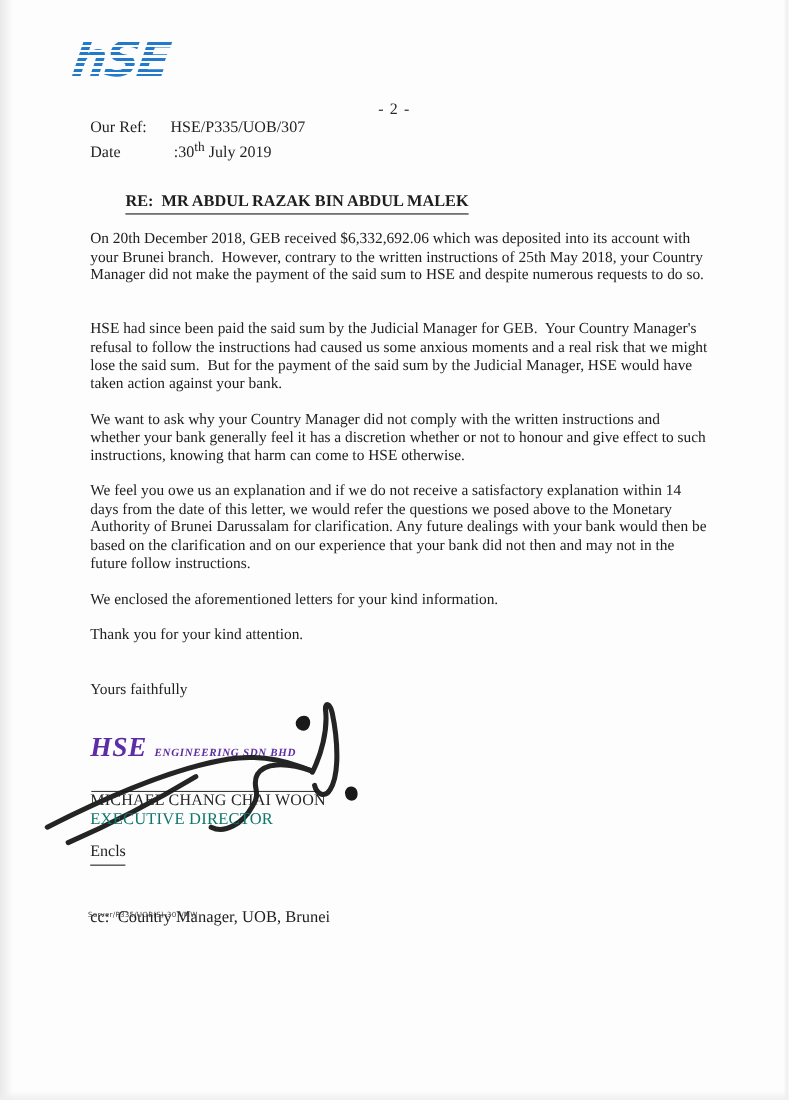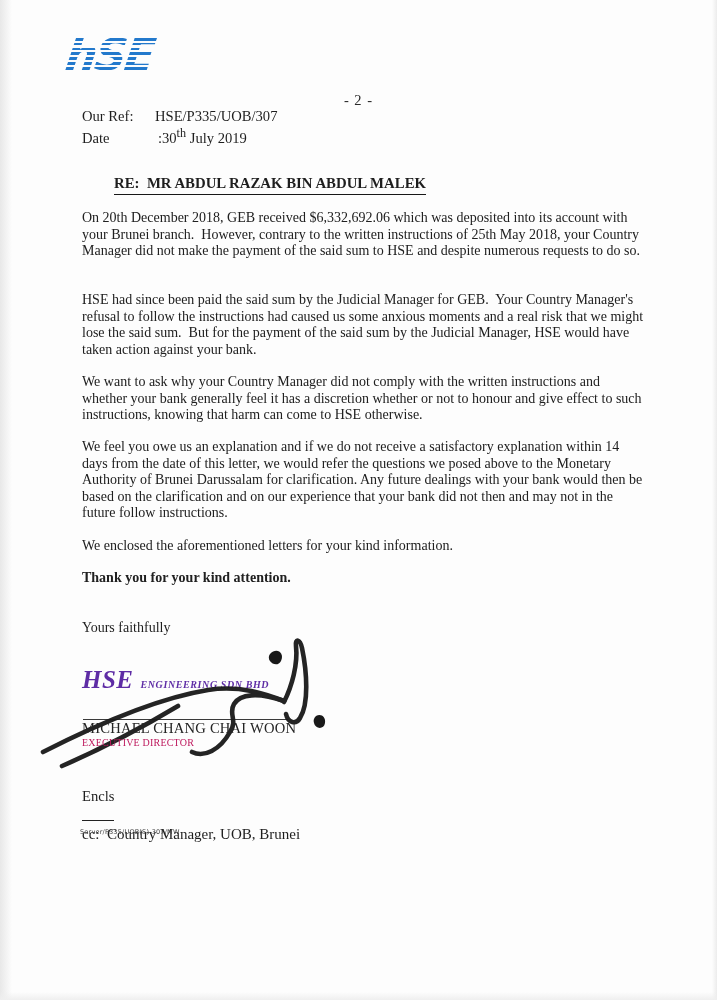--- a/index.html
+++ b/index.html
@@ -42,40 +42,40 @@
     position:absolute; left:82px; top:175px;
     font-weight:bold; font-size:14.8px; white-space:pre;
     border-bottom:1.5px solid #181818; padding-bottom:2px;margin-left:32px;
   }
 
   .para {
     position:absolute; left:82px; width:564px;
     font-size:14px; line-height:16.6px; white-space:pre-wrap; color:#202020;
   }
   .p1 { top:210px; } .p2 { top:292px; } .p3 { top:374px; }
-  .p4 { top:439px; } .p5 { top:538px; } .p6 { top:570px;font-weight:bold; }
+  .p4 { top:439px; } .p5 { top:538px; } .p6 { top:570px; }
 
   .closing { position:absolute; left:82px; top:620px; font-size:14px; line-height:16.8px;text-align:center; }
   .company { font-weight:bold; letter-spacing:0.3px; }
 
   .stamp {
     position:absolute; left:82px; top:666px; color:#5e2ca5;
     display:flex; align-items:baseline; gap:7px;
     font-style:italic; font-weight:bold;
   }
   .stamp-hse  { font-size:25px; letter-spacing:0.5px; }
   .stamp-rest { font-size:10px; letter-spacing:0.6px; }
 
   .sig-line { position:absolute; left:83px; top:719px; width:205px; height:1.3px; background:#3a3a3a; }
 
   .signatory-name  { position:absolute; left:82px; top:720px; font-size:14.6px; letter-spacing:0.2px; color:#242424; }
-  .signatory-title { position:absolute; left:82px; top:737px; font-size:10px; letter-spacing:0.2px; color:#be185d; }
+  .signatory-title { position:absolute; left:82px; top:737px; font-size:15px; letter-spacing:0.2px; color:#0f766e; }
 
-  .encls { position:absolute; left:82px; top:788px; font-size:14.6px;
-           border-bottom:1.2px solid #222; padding-bottom:15px; }
+  .encls { position:absolute; left:82px; top:766px; font-size:14.6px;
+           border-bottom:1.2px solid #222; padding-bottom:3px; }
 
   .cc { position:absolute; left:82px; top:797px; font-size:15px; white-space:pre;margin-top:29px; }
 
   .file-ref { position:absolute; left:80px; top:828px;
               font-family:"DejaVu Sans", sans-serif; font-size:6.5px;
               color:#3d3d3d; letter-spacing:0.2px; }
 
   .signature-svg { position:absolute; left:28px; top:628px; pointer-events:none; }
 </style>
 </head>

